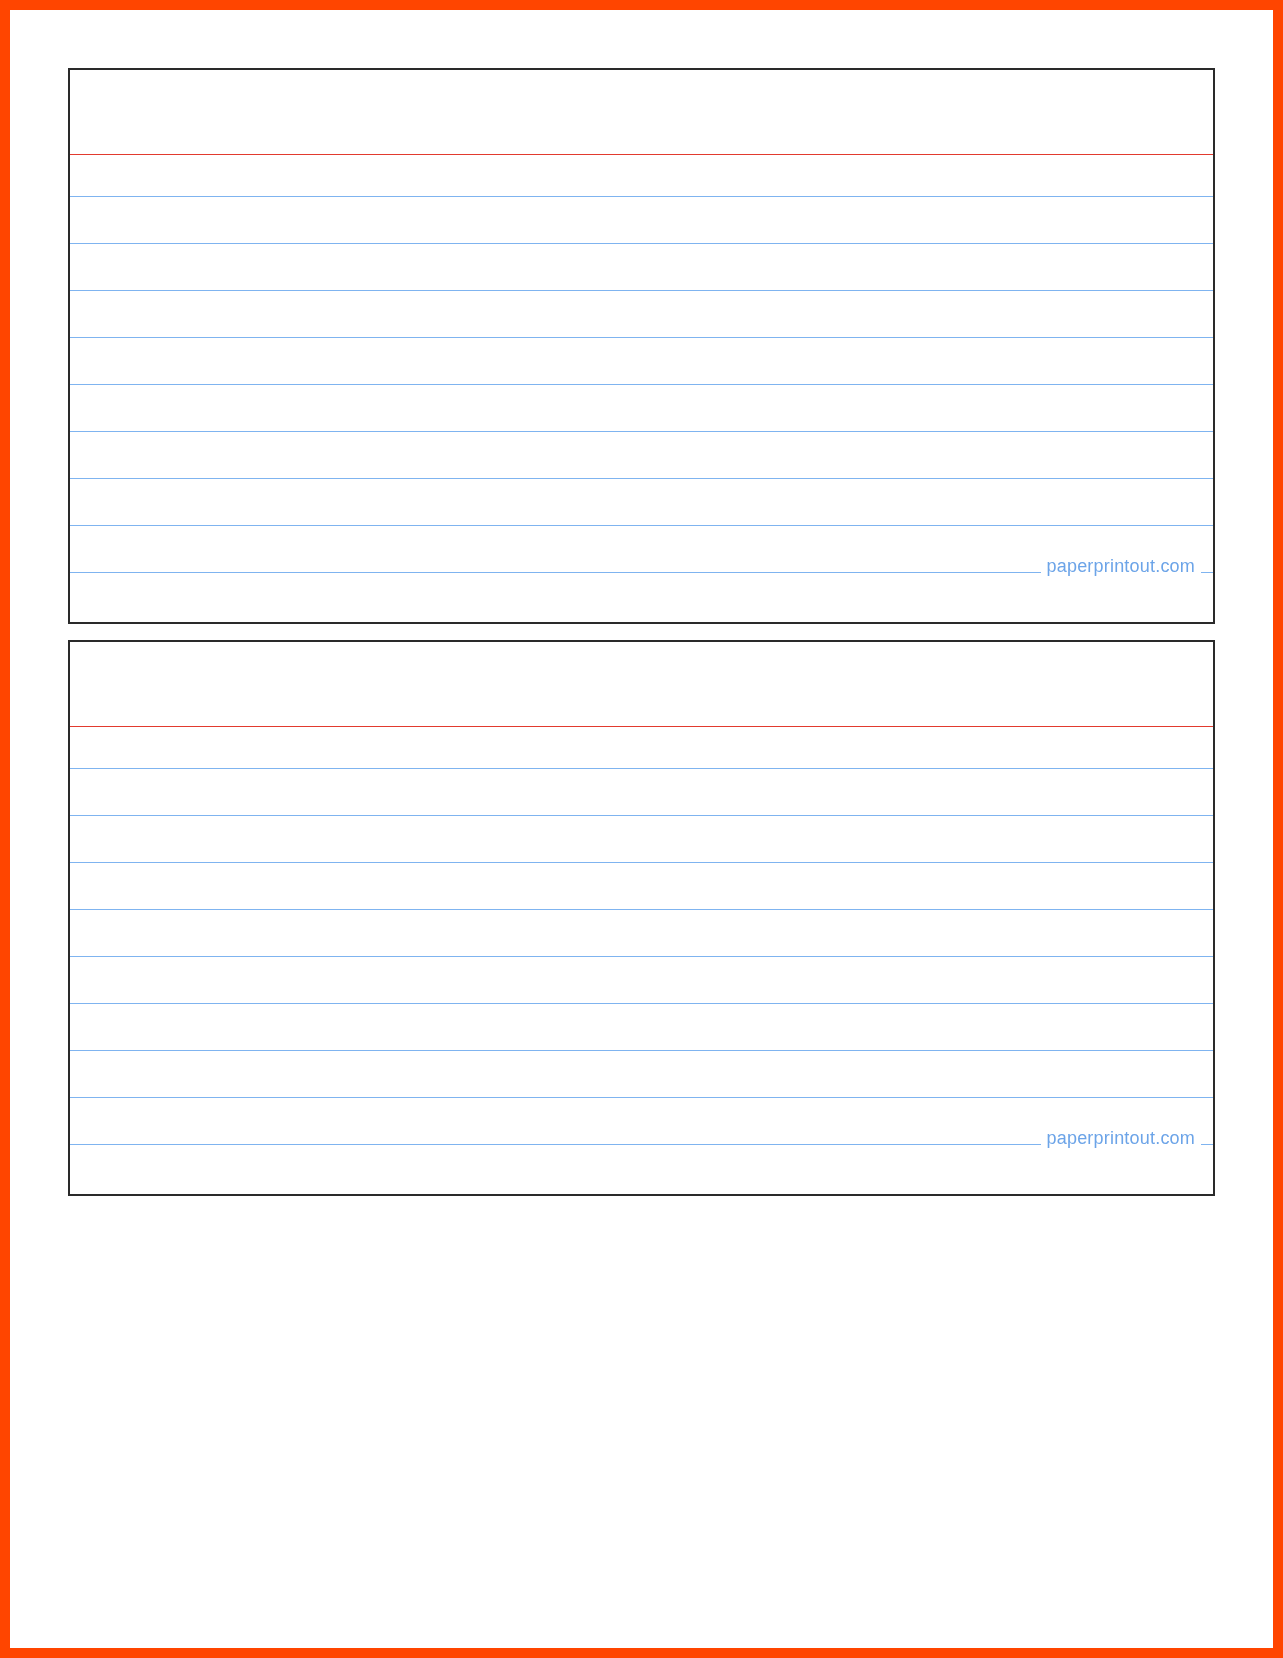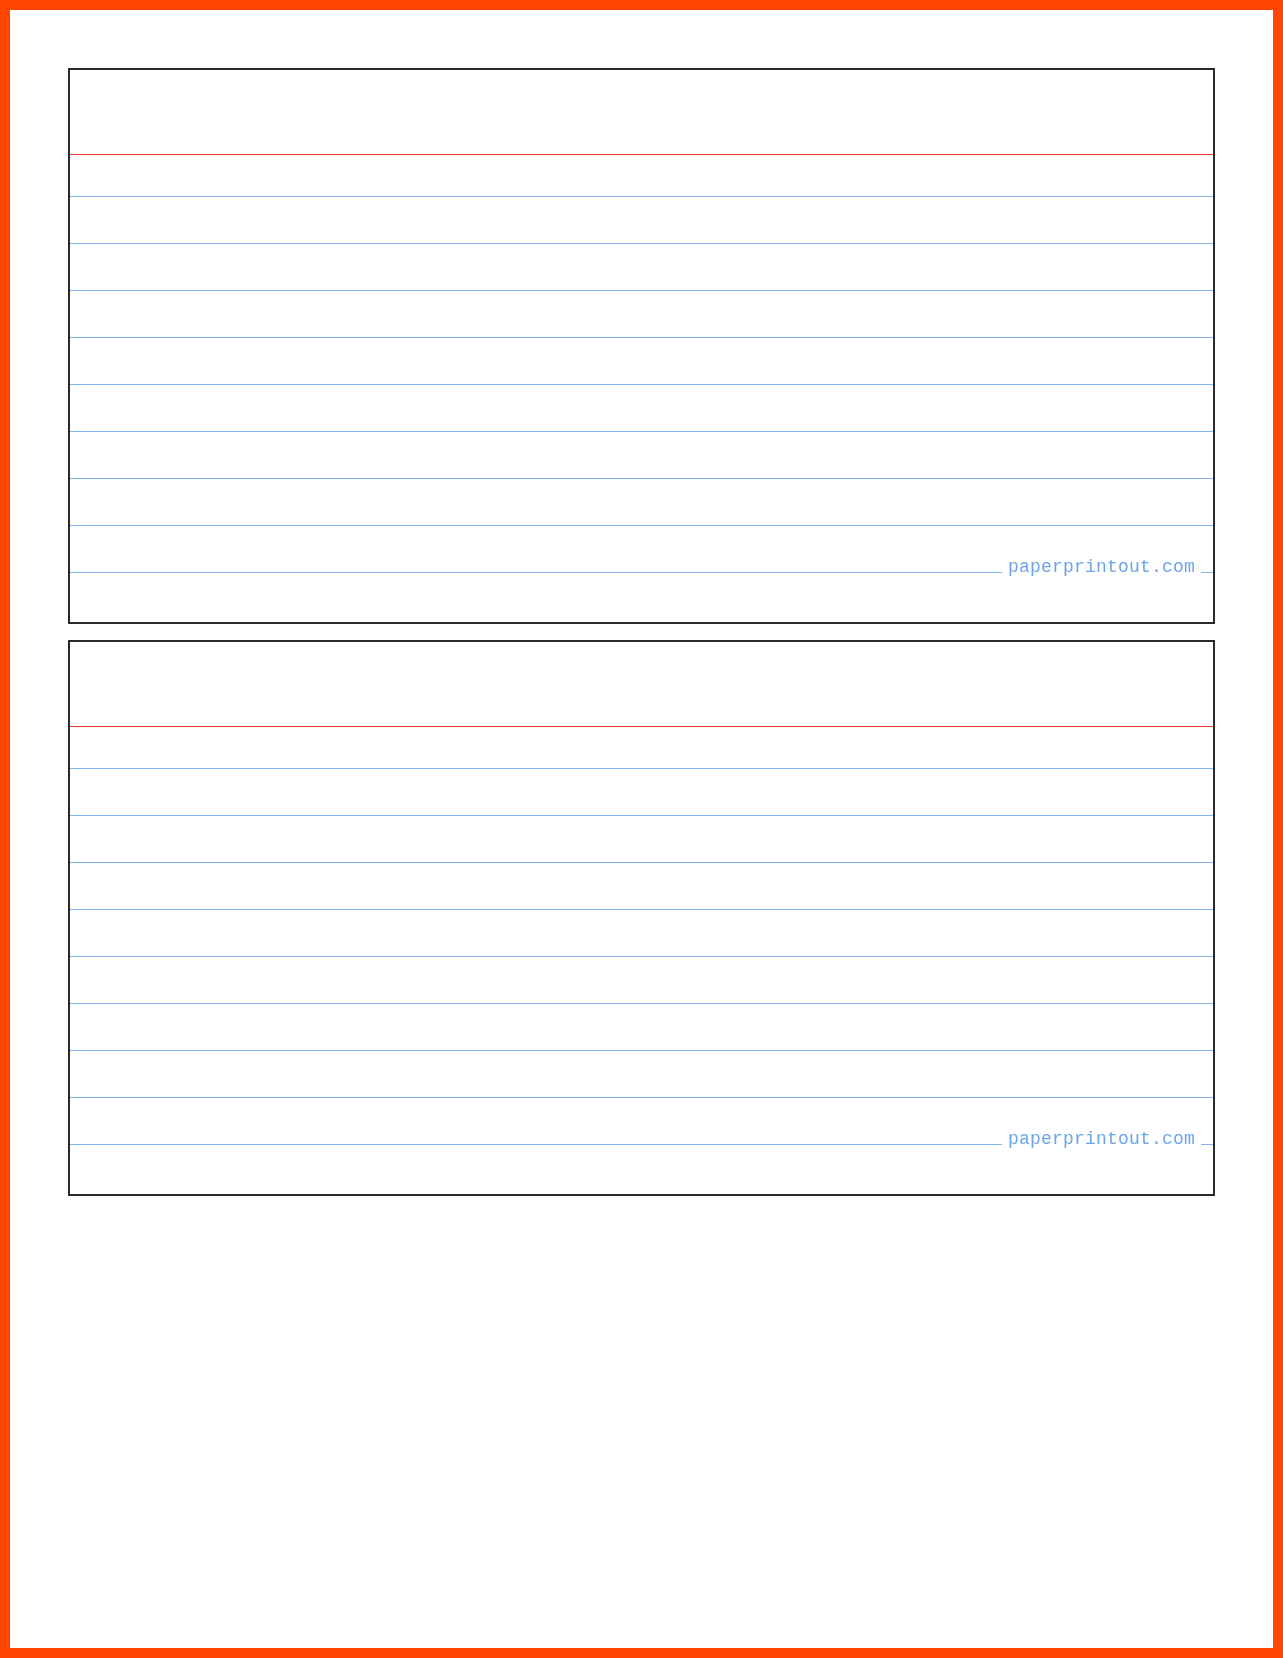--- a/index.html
+++ b/index.html
@@ -40,21 +40,20 @@
       border-top: 1.5px solid #e23a2e;
     }
     .blue-lines {
       position: relative;
     }
     .blue-line {
       width: 100%;
       height: 47px;
       border-bottom: 1px solid #7fb4f0;
       position: relative;
-      font-family: Liberation Mono, monospace;
     }
     .blue-line:first-child {
       height: 42px;
     }
     .watermark {
       position: absolute;
       right: 12px;
       bottom: -5px;
       font-size: 18px;
       color: #6ca4e8;

